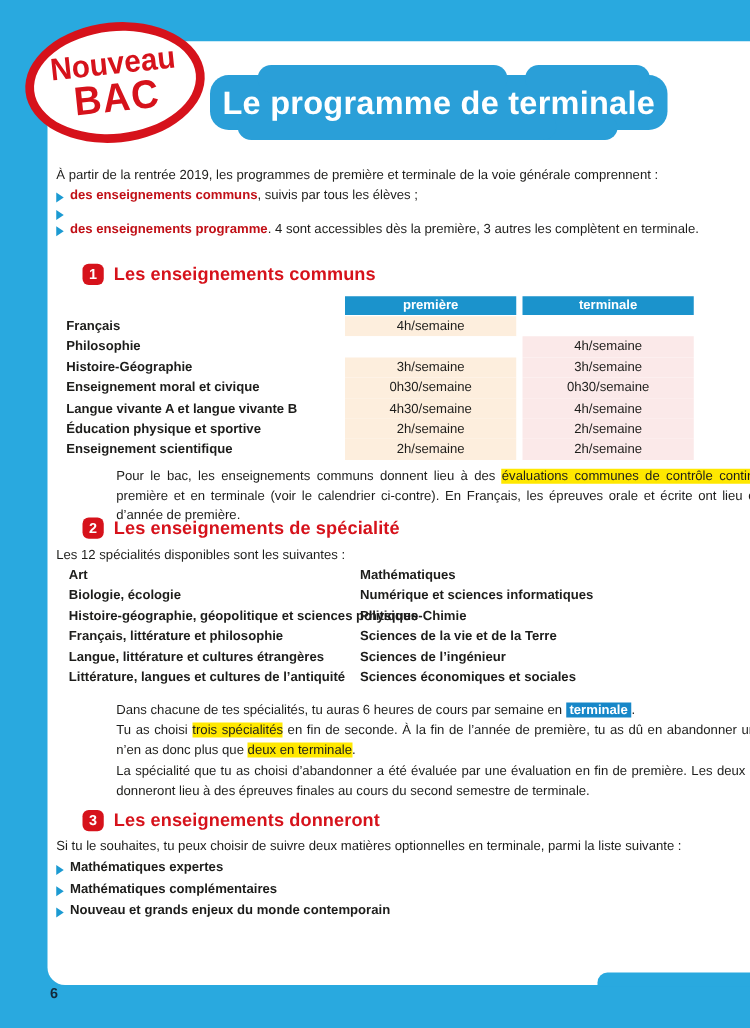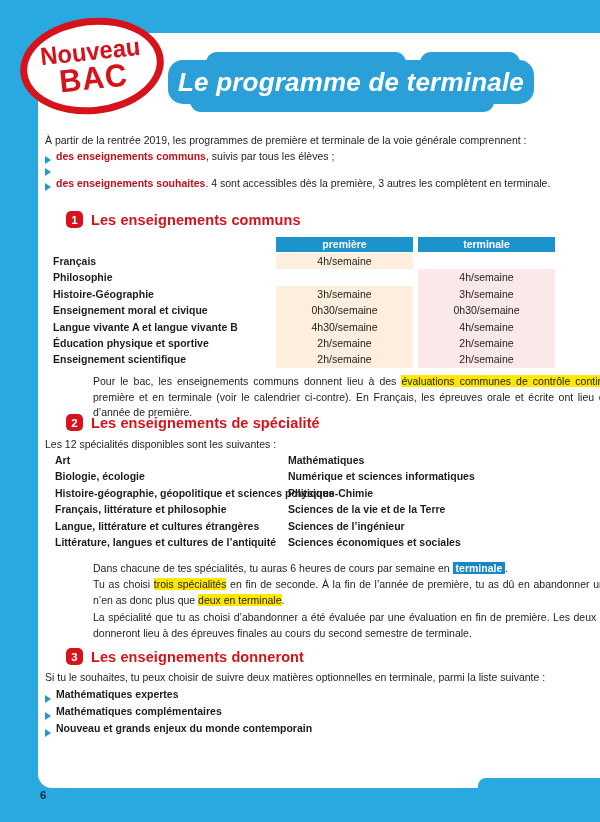--- a/index.html
+++ b/index.html
@@ -12,28 +12,28 @@
   .badge { position:absolute; left:20px; top:18px; width:144px; height:96px; background:#fff; border:7px solid #d6121b; border-radius:50%; transform:rotate(-6deg); display:flex; flex-direction:column; align-items:center; justify-content:center; z-index:3; }
   .badge .l1 { color:#d6121b; font-weight:bold; font-size:25px; transform:scaleX(.95); line-height:24px; }
   .badge .l2 { color:#d6121b; font-weight:bold; font-size:32px; letter-spacing:1px; transform:scaleX(.95); line-height:30px; }
 
   
   .banner { position:absolute; left:168px; top:60px; width:366px; height:44px; background:#2a9fd8; border-radius:15px; display:flex; align-items:center; justify-content:center; z-index:2; }
   .banner::before { content:""; position:absolute; left:38px; top:-8px; width:200px; height:22px; background:#2a9fd8; border-radius:12px; }
   .banner::after { content:""; position:absolute; left:22px; bottom:-8px; width:255px; height:22px; background:#2a9fd8; border-radius:12px; }
   .banner .bump-a { position:absolute; right:14px; top:-8px; width:100px; height:22px; background:#2a9fd8; border-radius:12px; }
   .banner .bump-b { position:absolute; right:40px; bottom:-8px; width:130px; height:20px; background:#2a9fd8; border-radius:12px; }
-  .banner .t { position:relative; color:#fff; font-weight:bold; font-style:italic; font-size:26px; z-index:1; letter-spacing:.2px; }
+  .banner .t { position:relative; color:#fff; font-weight:bold; font-size:26px; z-index:1; letter-spacing:.2px; }
 
   .txt { font-size:10.5px; color:#1d1d1b; line-height:15.5px; }
   .abs { position:absolute; }
 
   
   .tri { display:inline-block; width:0; height:0; border-left:6px solid #1b9ad2; border-top:4.5px solid transparent; border-bottom:4.5px solid transparent; margin-right:5px; flex:0 0 auto; margin-top:3.5px; }
-  .b-row { display:flex; align-items:flex-end; margin-top:0; }
+  .b-row { display:flex; align-items:center; margin-top:0; }
   .red-b { color:#c11017; font-weight:bold; }
   .dark-b { font-weight:bold; color:#1d1d1b; }
 
   
   .sec { position:absolute; left:66px; display:flex; align-items:center; }
   .num { width:17px; height:17px; background:#d6121b; color:#fff; border-radius:5px; font-size:11.5px; font-weight:bold; display:flex; align-items:center; justify-content:center; margin-right:8px; }
   .sec .st { color:#d6121b; font-weight:bold; font-size:14.5px; letter-spacing:.1px; }
 
   
   .table { position:absolute; left:53px; top:237px; width:502px; font-size:10.5px; }
@@ -82,21 +82,21 @@
     <div>À partir de la rentrée 2019, les programmes de première et terminale de la voie générale comprennent :</div>
     <div class="b-row">
       <span class="tri"></span>
       <span><span class="red-b">des enseignements communs</span><span>, suivis par tous les élèves ;</span></span>
     </div>
     <div class="b-row">
       <span class="tri"></span>
     </div>
     <div class="b-row">
       <span class="tri"></span>
-      <span><span class="red-b">des enseignements souhaites</span><span>. 4 sont accessibles dès la première, 3 autres les complètent en terminale.</span></span>
+      <span><span class="red-b">des enseignements programme</span><span>. 4 sont accessibles dès la première, 3 autres les complètent en terminale.</span></span>
     </div>
   </div>
 
   <div class="sec" style="top:211px;">
     <div class="num">1</div>
     <div class="st">Les enseignements communs</div>
   </div>
 
   <div class="table">
     <div class="trow thead">

